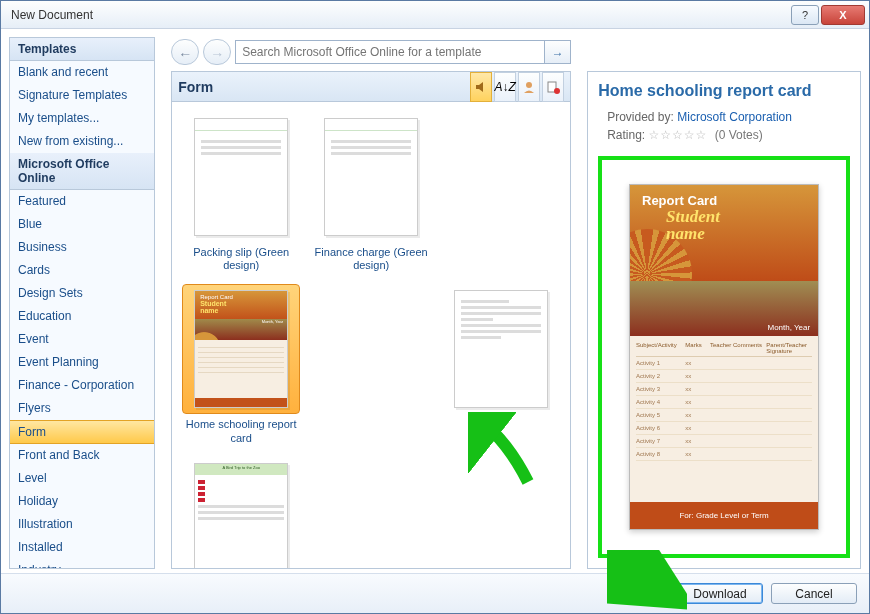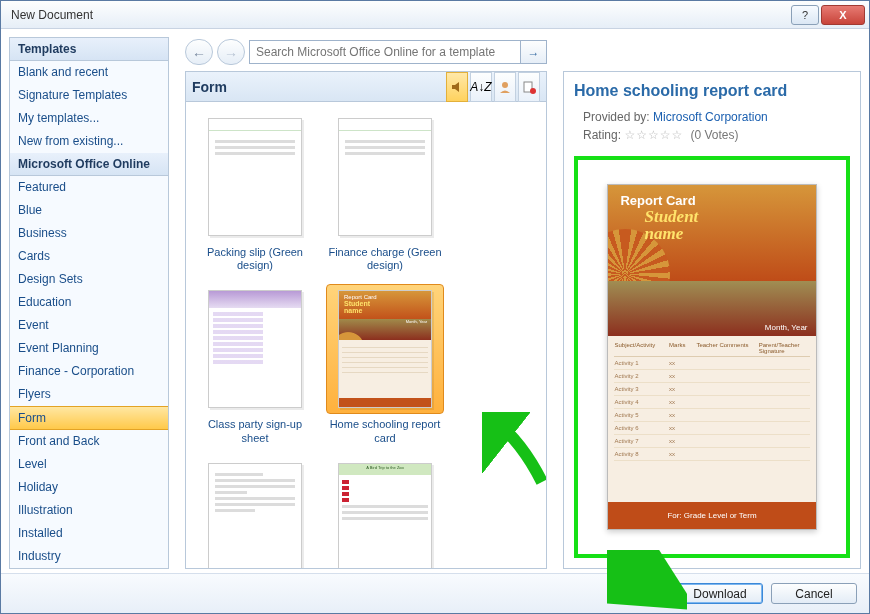--- a/index.html
+++ b/index.html
@@ -194,39 +194,20 @@
                     <div class="fl-row"></div>
                     <div class="fl-row"></div>
                   </div>
                 </div>
               </div>
             <div class="glabel">Finance charge (Green design)</div>
           </div>
 
           <div class="gcell" style="visibility:hidden"></div>
 
-          <div class="gcell">
-            <div class="thumb-wrap">
-                <div class="thumb">
-                  <div style="height:14%;background:linear-gradient(#b89ad6,#e6dcf2)"></div>
-                  <div class="purple-lines">
-                    <div class="pl-row"></div>
-                    <div class="pl-row"></div>
-                    <div class="pl-row"></div>
-                    <div class="pl-row"></div>
-                    <div class="pl-row"></div>
-                    <div class="pl-row"></div>
-                    <div class="pl-row"></div>
-                    <div class="pl-row"></div>
-                    <div class="pl-row"></div>
-                  </div>
-                </div>
-              </div>
-            <div class="glabel">Class party sign-up sheet</div>
-          </div>
 
           <div class="gcell selected">
             <div class="thumb-wrap">
               <div class="thumb">
                 <div class="rc-head">
                     <div class="t1">Report Card</div>
                     <div class="t2">Student<br>name</div>
                   </div>
                 <div class="rc-wave">
                     <div class="rc-mini-sub">Month, Year</div>

